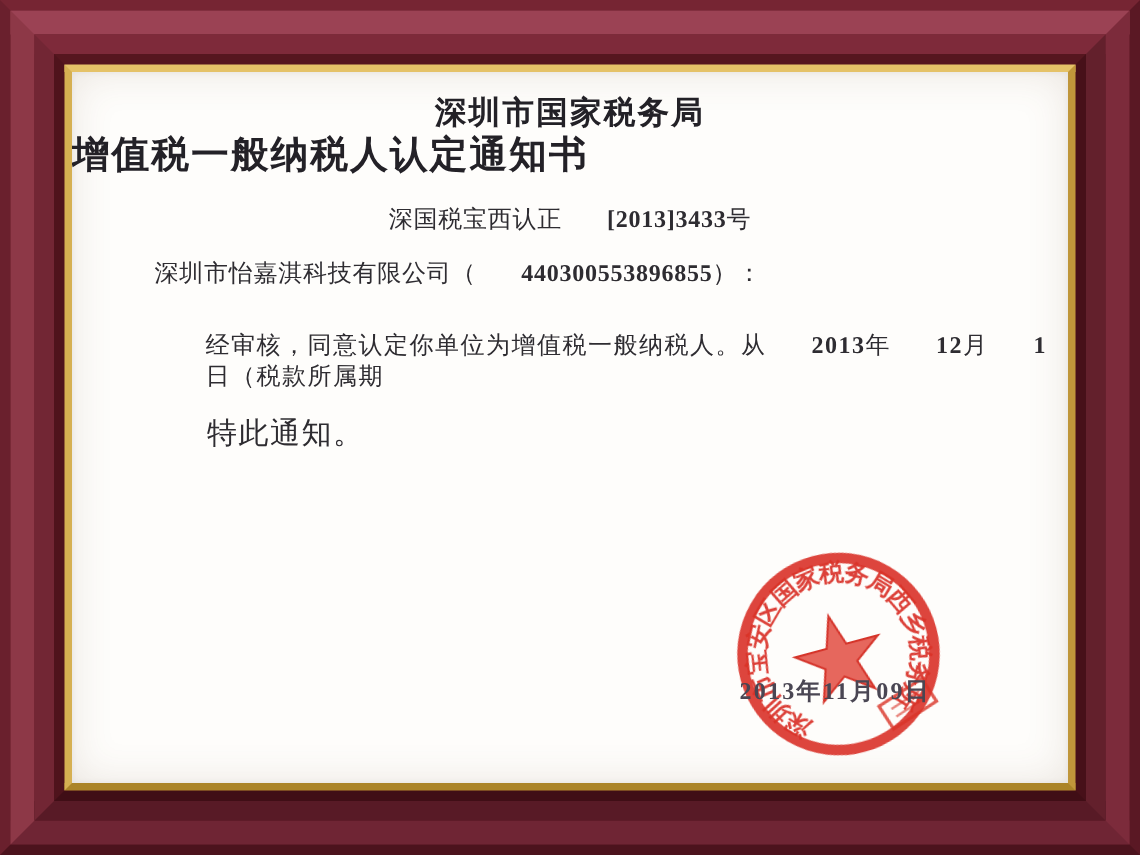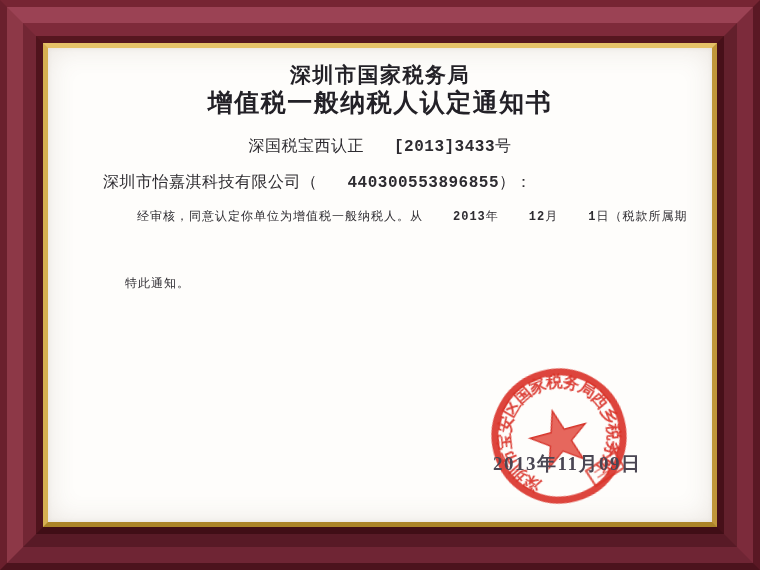--- a/index.html
+++ b/index.html
@@ -20,34 +20,34 @@
   .gold{position:absolute; inset:0; border:5px solid;
       border-color:#e5c268 #c0963a #ab8428 #d6b052;}
   
   .paper{
     position:absolute; inset:0; background:#fefdfb; overflow:hidden;
     box-shadow:inset 0 0 28px rgba(110,85,55,.14), inset 0 0 5px rgba(0,0,0,.06);
     color:#2e2c31;
   }
   .t1{position:absolute; top:13px; left:0; width:100%; text-align:center;
       font-size:21px; font-weight:bold; letter-spacing:1.5px; color:#232127;}
-  .t2{position:absolute; top:38px; left:0; width:100%; text-align:center;
+  .t2{position:absolute; top:38px; left:0; width:100%; 
       font-size:25px; font-weight:bold; letter-spacing:1.5px; color:#232127;}
   .docnum{position:absolute; top:88px; left:0; width:100%; text-align:center;
       font-size:16px; letter-spacing:.5px;}
   .addr{position:absolute; top:124px; left:55px; font-size:16px; letter-spacing:.5px;text-align:center;}
-  .bl1{position:absolute; top:160px; left:89px; font-size:12px; letter-spacing:1px;}
+  .bl1{position:absolute; top:172px; left:89px; font-size:16px; letter-spacing:1px;}
   .bl2{position:absolute; top:189px; left:55px; font-size:16px; letter-spacing:1px;}
-  .closing{position:absolute; top:227px; left:77px; font-size:12px; letter-spacing:1px;}
-  .num{font-weight:bold; font-family:Liberation Mono, monospace;padding-left:30px;}
+  .closing{position:absolute; top:227px; left:90px; font-size:20px; letter-spacing:1px;}
+  .num{font-weight:bold; font-family:Liberation Serif, serif;padding-left:30px;}
   
   .seal{position:absolute; left:416px; top:293px; width:190px; height:190px;}
   .sealdate{
     position:absolute; left:445px; top:403px; width:200px;
-    font-size:19px; font-weight:bold; letter-spacing:1.5px;
+    font-size:16px; font-weight:bold; letter-spacing:1.5px;
     color:#4a4653; font-family:"Liberation Serif",serif;
   }
 </style>
 </head>
 <body>
 
 <div class="photo">
 
   <div class="f1">
     <div class="f2">

